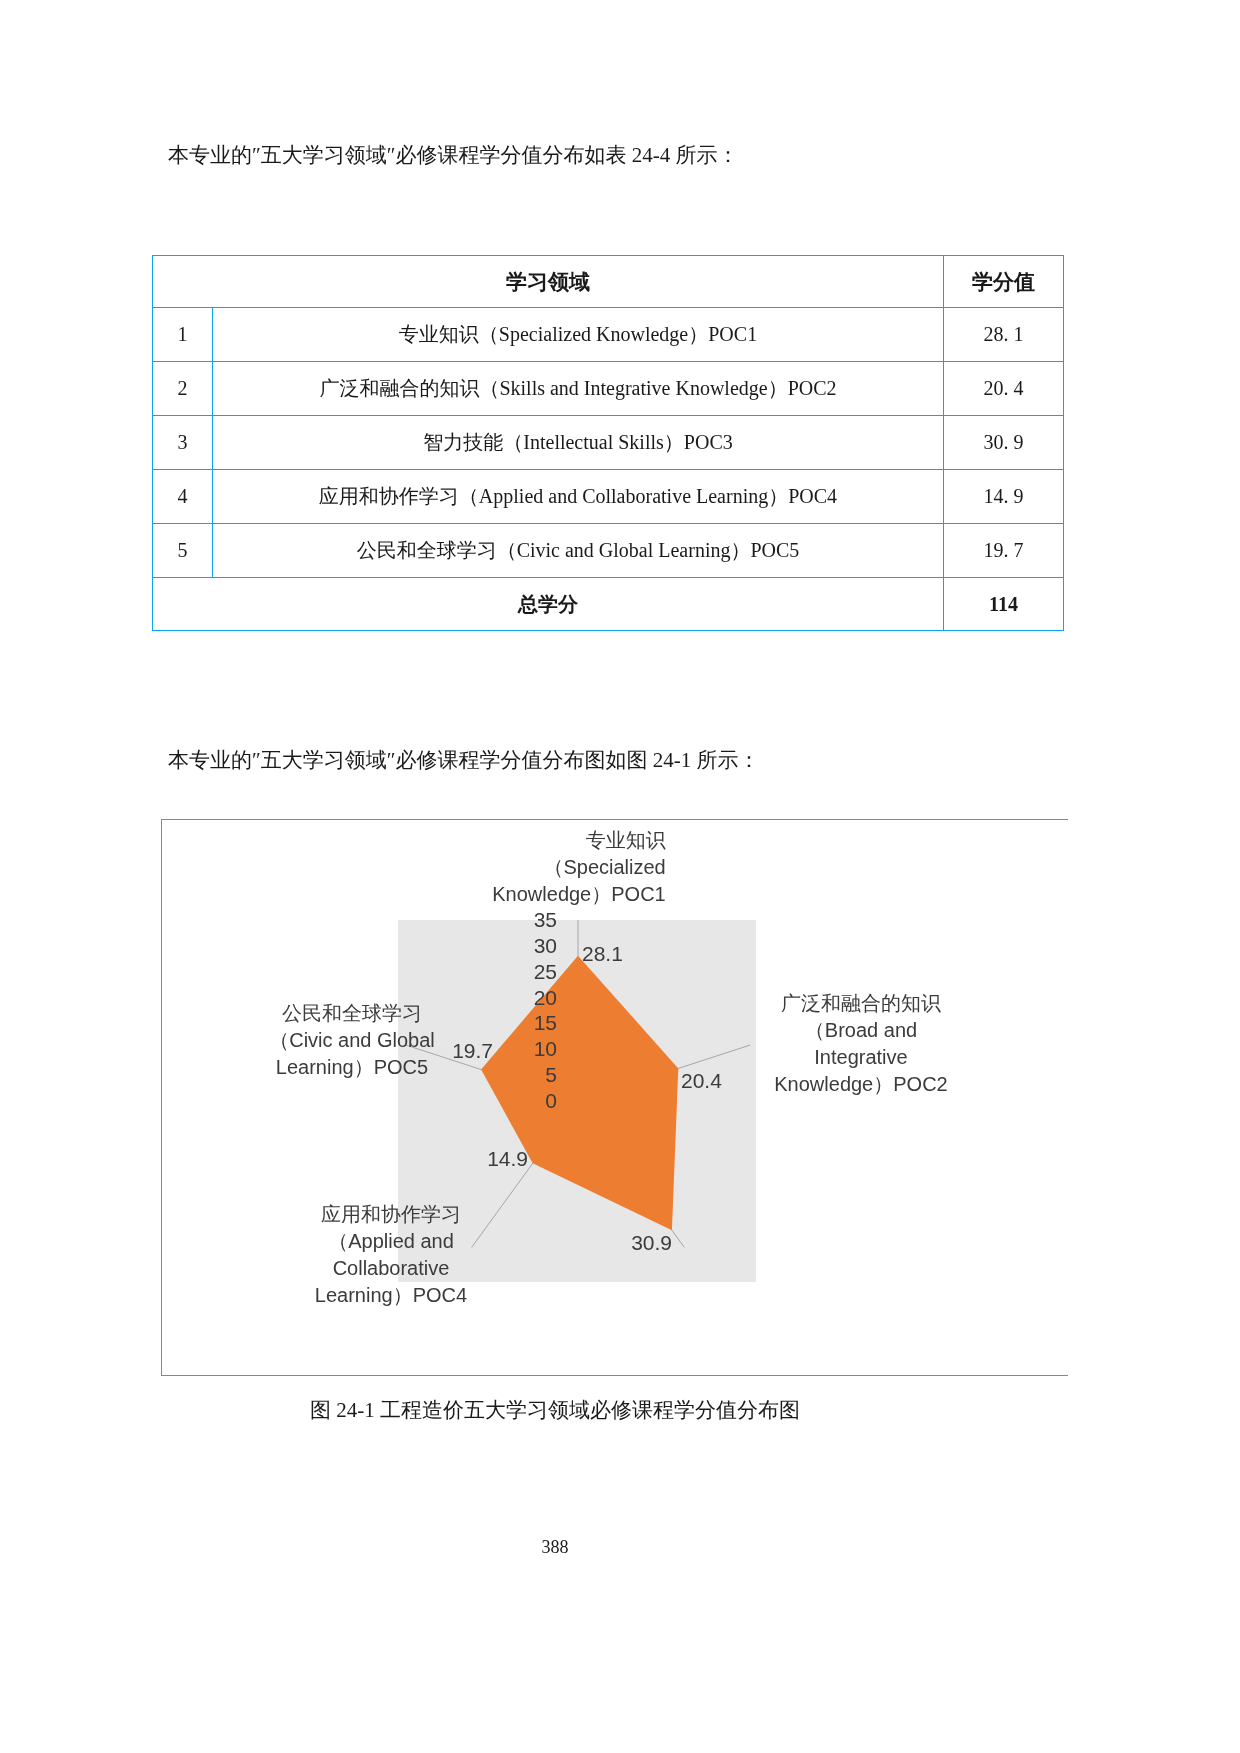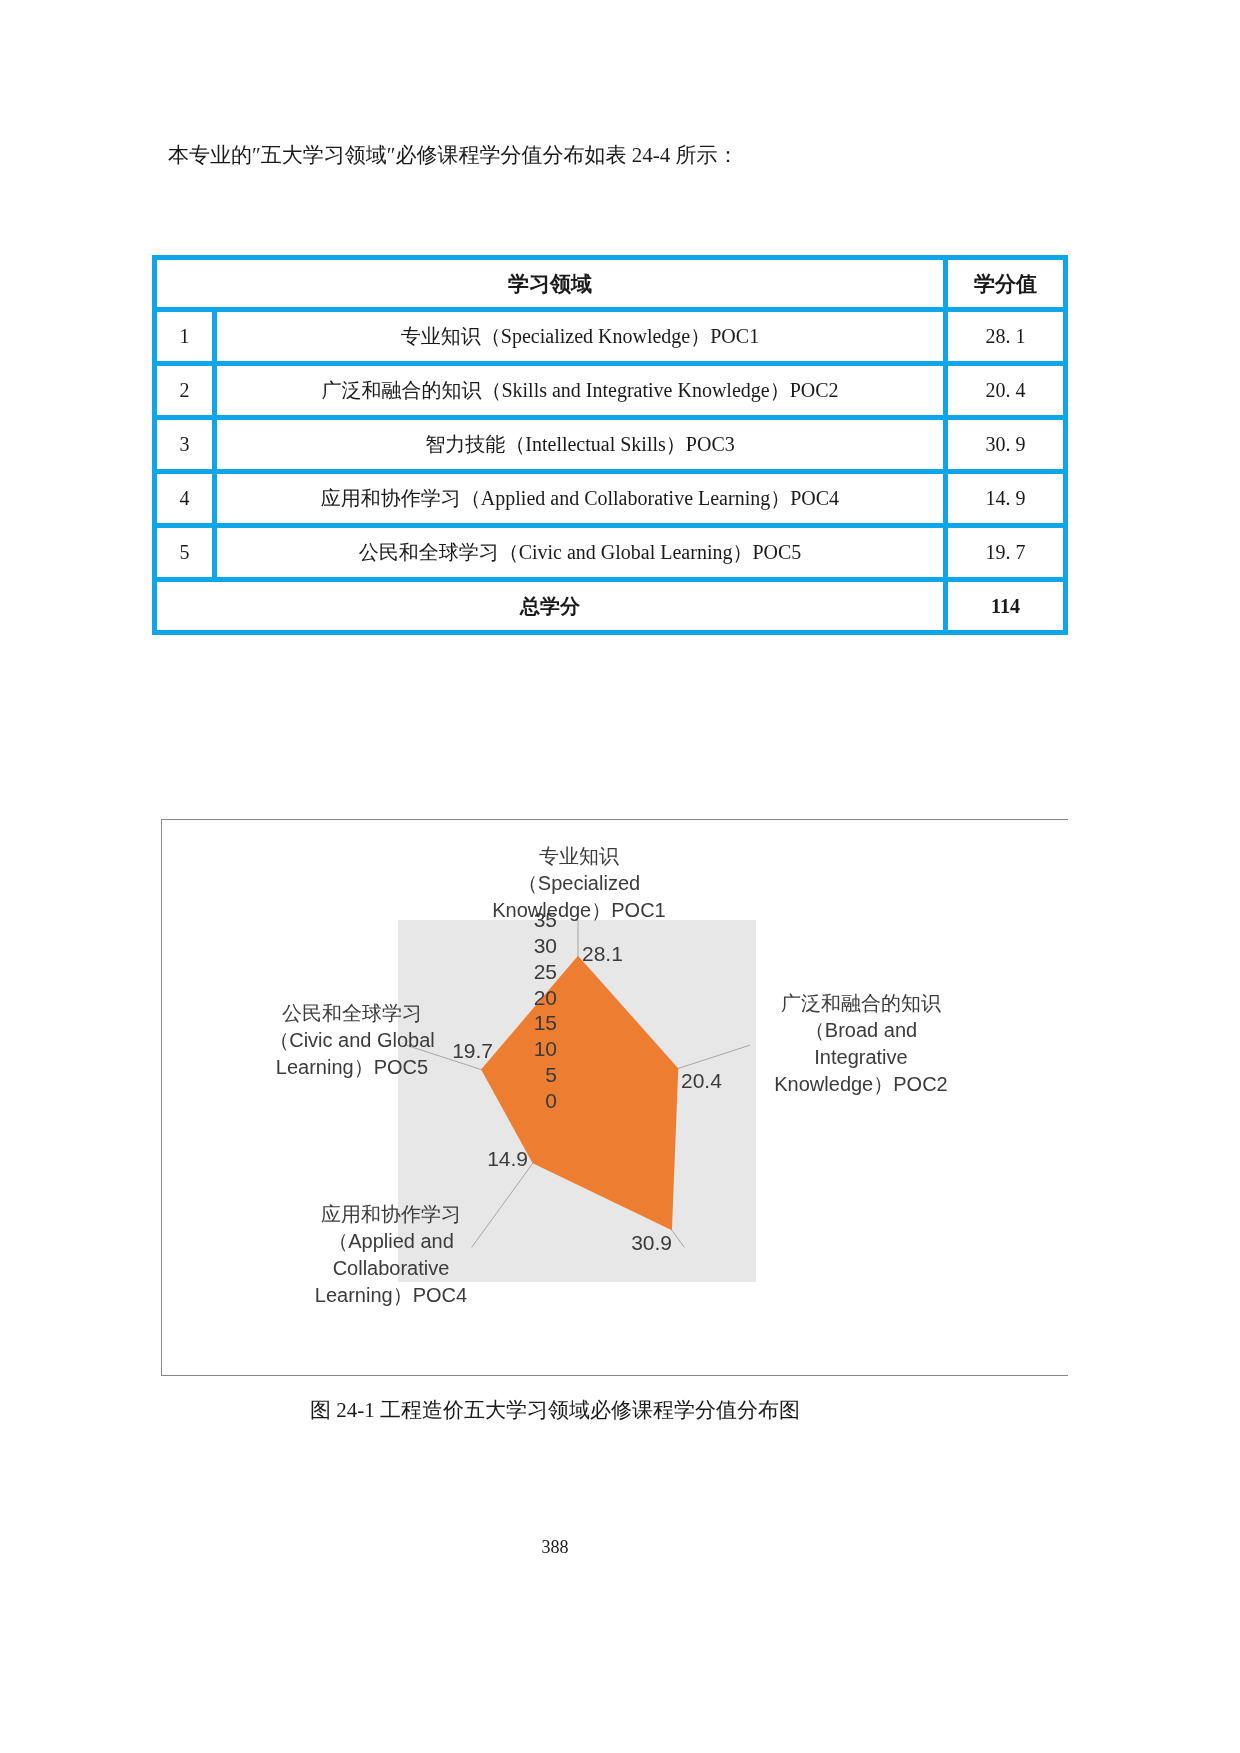--- a/index.html
+++ b/index.html
@@ -8,21 +8,21 @@
     font-family:"Liberation Serif","DejaVu Serif",serif;color:#1a1a1a;
   }
   .para{
     position:absolute;font-size:21px;line-height:30px;white-space:nowrap;
   }
   .credits-table{
     position:absolute;left:152px;top:255px;width:911px;
     border-collapse:collapse;table-layout:fixed;
   }
   .credits-table td,.credits-table th{
-    border:5px solid #0ea5e9;text-align:center;vertical-align:middle;
+    border:1px solid #0ea5e9;text-align:center;vertical-align:middle;
     font-size:20px;font-weight:normal;padding:0;margin-left:16px;
   }
   .credits-table .c-no{width:60px;}
   .credits-table .c-name{width:731px;}
   .credits-table .c-val{width:120px;}
   .credits-table tr{height:54px;}
   .credits-table .hdr{font-weight:bold;font-size:21px;}
   .credits-table .total{font-weight:bold;font-size:20px;}
   .caption{
     position:absolute;font-size:21px;white-space:nowrap;transform:translateX(-50%);
@@ -87,20 +87,21 @@
           <td>19. 7</td>
         </tr>
         <tr style="height:53px;">
         <td colspan="2" class="total">总学分</td>
         <td class="total">114</td>
       </tr>
     </tbody>
   </table>
 
 
+  <div class="para" style="left:168px;top:745px;">本专业的″五大学习领域″必修课程学分值分布图如图 24-1 所示：</div>
 
   <div class="figure-box">
 
   <svg width="917" height="555">
         <rect x="236" y="100" width="358" height="362" fill="#E7E7E7"></rect>
         <line x1="416" y1="281" x2="416" y2="100" stroke="#A6A6A6" stroke-width="1"></line>
         <line x1="416" y1="281" x2="588.1412294494228" y2="225.06792401813453" stroke="#A6A6A6" stroke-width="1"></line>
         <line x1="416" y1="281" x2="522.3891306649376" y2="427.4320759818655" stroke="#A6A6A6" stroke-width="1"></line>
         <line x1="416" y1="281" x2="309.6108693350624" y2="427.4320759818655" stroke="#A6A6A6" stroke-width="1"></line>
         <line x1="416" y1="281" x2="243.85877055057722" y2="225.0679240181345" stroke="#A6A6A6" stroke-width="1"></line>
@@ -112,21 +113,21 @@
         <text x="395" y="210.42857142857144" text-anchor="end" font-family="&quot;Liberation Sans&quot;,&quot;DejaVu Sans&quot;,sans-serif" font-size="21" fill="#3B3B3B">15</text>
         <text x="395" y="236.28571428571428" text-anchor="end" font-family="&quot;Liberation Sans&quot;,&quot;DejaVu Sans&quot;,sans-serif" font-size="21" fill="#3B3B3B">10</text>
         <text x="395" y="262.1428571428571" text-anchor="end" font-family="&quot;Liberation Sans&quot;,&quot;DejaVu Sans&quot;,sans-serif" font-size="21" fill="#3B3B3B">5</text>
         <text x="395" y="288" text-anchor="end" font-family="&quot;Liberation Sans&quot;,&quot;DejaVu Sans&quot;,sans-serif" font-size="21" fill="#3B3B3B">0</text>
         <text x="420" y="141" text-anchor="start" font-family="&quot;Liberation Sans&quot;,&quot;DejaVu Sans&quot;,sans-serif" font-size="21" fill="#3B3B3B">28.1</text>
         <text x="519" y="268" text-anchor="start" font-family="&quot;Liberation Sans&quot;,&quot;DejaVu Sans&quot;,sans-serif" font-size="21" fill="#3B3B3B">20.4</text>
         <text x="510" y="430" text-anchor="end" font-family="&quot;Liberation Sans&quot;,&quot;DejaVu Sans&quot;,sans-serif" font-size="21" fill="#3B3B3B">30.9</text>
         <text x="366" y="346" text-anchor="end" font-family="&quot;Liberation Sans&quot;,&quot;DejaVu Sans&quot;,sans-serif" font-size="21" fill="#3B3B3B">14.9</text>
         <text x="331" y="238" text-anchor="end" font-family="&quot;Liberation Sans&quot;,&quot;DejaVu Sans&quot;,sans-serif" font-size="21" fill="#3B3B3B">19.7</text>
       </svg>
-      <div class="cat-label" style="left: 417px; top: 23px;">
+      <div class="cat-label" style="left: 417px; top: 7px; text-align: right;">
         <div>专业知识</div>
         <div>（Specialized</div>
         <div>Knowledge）POC1</div>
       </div>
       <div class="cat-label" style="left: 699px; top: 170px;">
         <div>广泛和融合的知识</div>
         <div>（Broad and</div>
         <div>Integrative</div>
         <div>Knowledge）POC2</div>
       </div>

